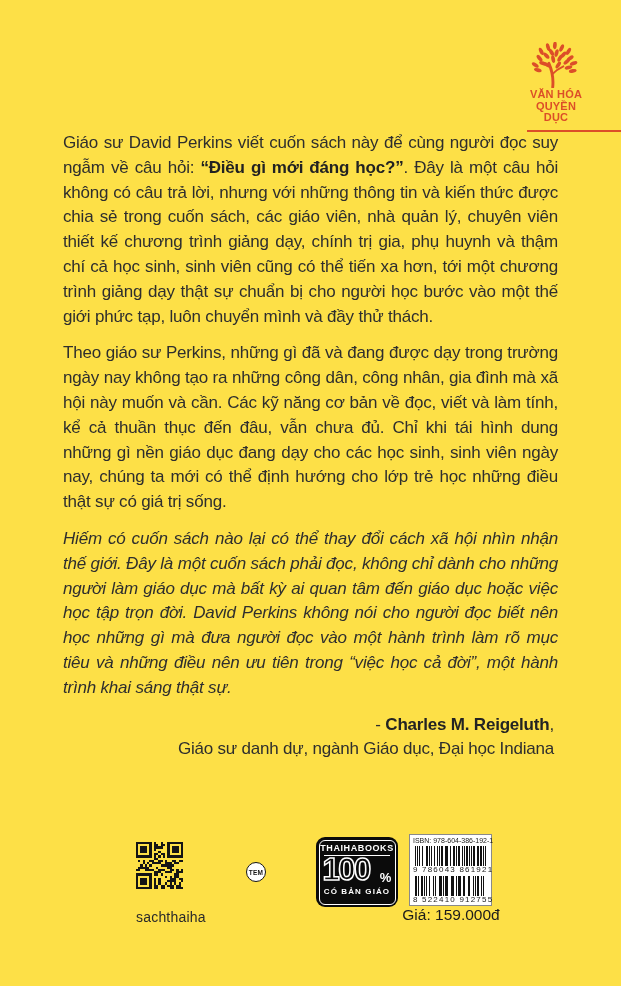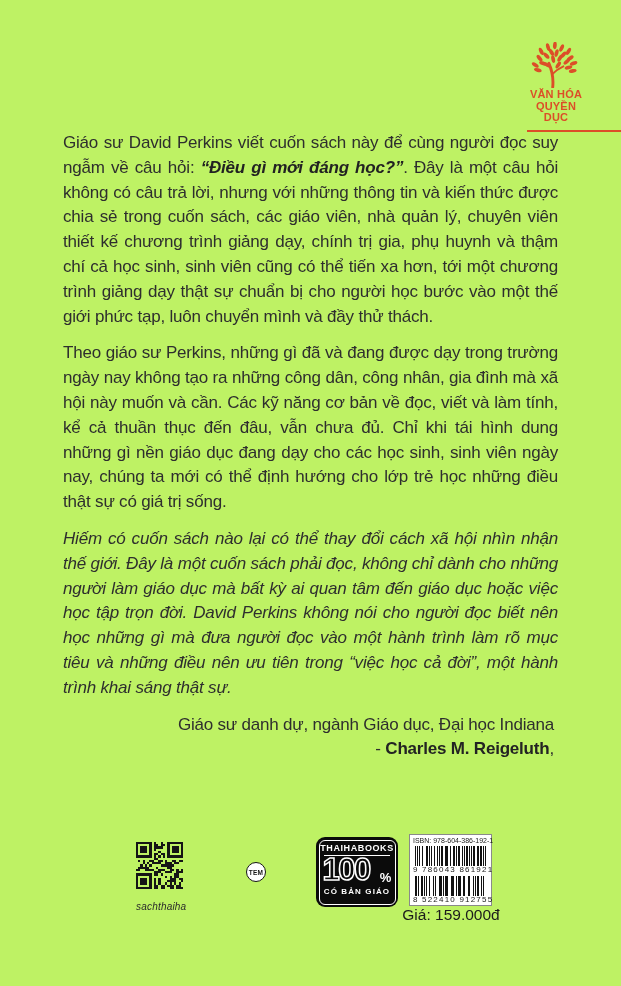--- a/index.html
+++ b/index.html
@@ -1,38 +1,38 @@
 <!DOCTYPE html>
 <html><head>
 <meta charset="utf-8">
 <style>
   html,body{margin:0;padding:0;background:#e8e8e8;}
   .page{
-    position:relative;width:621px;height:986px;background:#bef264;
+    position:relative;width:621px;height:986px;background:#fde047;
     font-family:"Liberation Sans",sans-serif;color:#2e2e2e;overflow:hidden;
     margin:0 auto;
   }
   
   .logo{position:absolute;left:527px;top:42px;width:94px;color:#dc4e28;}
   .logo svg{display:block;margin-left:1px;}
   .logo-text{width:58px;text-align:center;font-weight:bold;font-size:11px;
     line-height:11.5px;letter-spacing:0.2px;margin-top:1px;}
   .logo-rule{margin-top:6px;height:2.5px;background:#dc4e28;width:94px;}
   
   .body-text{position:absolute;left:63px;top:131px;width:495px;
     font-size:17px;line-height:24.8px;letter-spacing:-0.2px;text-align:justify;}
   .body-text p{margin:0 0 12px 0;}
-  .em-bi{font-weight:bold;font-style:italic;color:#222;}
+  .em-bi{font-weight:bold;color:#222;}
   .quote-para{font-style:italic;}
   .attribution{text-align:right;margin-top:3px;padding-right:4px;line-height:24.8px;}
   .attribution .name{font-weight:bold;color:#232323;}
   
   .qr-block{position:absolute;left:136px;top:842px;width:48px;text-align:center;}
   .qr-block svg{display:block;}
-  .qr-label{font-size:10px;color:#2a2a2a;margin-top:12px;letter-spacing:0.2px;font-style:italic;}
+  .qr-label{font-size:14px;color:#2a2a2a;margin-top:20px;letter-spacing:0.2px;}
   .tem{position:absolute;left:246px;top:862px;width:18px;height:18px;
     border:1.6px solid #141414;border-radius:50%;display:flex;align-items:center;
     justify-content:center;font-size:6.5px;font-weight:bold;color:#141414;
     letter-spacing:0.2px;background:#fff;}
   .license-box{position:absolute;left:316px;top:837px;width:82px;height:70px;
     background:#0b0b0b;border-radius:9px;color:#fff;box-sizing:border-box;
     padding:6px 6px 5px;display:flex;flex-direction:column;align-items:center;}
   .license-box::after{content:"";position:absolute;inset:2.5px;border:1px solid #fff;
     border-radius:6px;pointer-events:none;}
   .lic-brand{font-size:9px;font-weight:bold;letter-spacing:0.6px;white-space:nowrap;}
@@ -96,22 +96,22 @@
       <div>QUYỀN DỤC</div>
     </div>
     <div class="logo-rule"></div>
   </div>
 
   <div class="body-text">
     <p><span>Giáo sư David Perkins viết cuốn sách này để cùng người đọc suy ngẫm về câu hỏi: </span><span class="em-bi">“Điều gì mới đáng học?”</span><span>. Đây là một câu hỏi không có câu trả lời, nhưng với những thông tin và kiến thức được chia sẻ trong cuốn sách, các giáo viên, nhà quản lý, chuyên viên thiết kế chương trình giảng dạy, chính trị gia, phụ huynh và thậm chí cả học sinh, sinh viên cũng có thể tiến xa hơn, tới một chương trình giảng dạy thật sự chuẩn bị cho người học bước vào một thế giới phức tạp, luôn chuyển mình và đầy thử thách.</span></p>
     <p>Theo giáo sư Perkins, những gì đã và đang được dạy trong trường ngày nay không tạo ra những công dân, công nhân, gia đình mà xã hội này muốn và cần. Các kỹ năng cơ bản về đọc, viết và làm tính, kể cả thuần thục đến đâu, vẫn chưa đủ. Chỉ khi tái hình dung những gì nền giáo dục đang dạy cho các học sinh, sinh viên ngày nay, chúng ta mới có thể định hướng cho lớp trẻ học những điều thật sự có giá trị sống.</p>
     <p class="quote-para">Hiếm có cuốn sách nào lại có thể thay đổi cách xã hội nhìn nhận thế giới. Đây là một cuốn sách phải đọc, không chỉ dành cho những người làm giáo dục mà bất kỳ ai quan tâm đến giáo dục hoặc việc học tập trọn đời. David Perkins không nói cho người đọc biết nên học những gì mà đưa người đọc vào một hành trình làm rõ mục tiêu và những điều nên ưu tiên trong “việc học cả đời”, một hành trình khai sáng thật sự.</p>
     <div class="attribution">
+      <div><span>- </span><span class="name">Charles M. Reigeluth</span><span>,</span></div>
       <div>Giáo sư danh dự, ngành Giáo dục, Đại học Indiana</div>
-      <div><span>- </span><span class="name">Charles M. Reigeluth</span><span>,</span></div>
     </div>
   </div>
 
   <div class="qr-block">
     <svg id="qr-svg" width="47" height="47" viewBox="0 0 21 21" shape-rendering="crispEdges">
         <rect x="0" y="0" width="1" height="1" fill="#151515"></rect>
         <rect x="1" y="0" width="1" height="1" fill="#151515"></rect>
         <rect x="2" y="0" width="1" height="1" fill="#151515"></rect>
         <rect x="3" y="0" width="1" height="1" fill="#151515"></rect>
         <rect x="4" y="0" width="1" height="1" fill="#151515"></rect>

